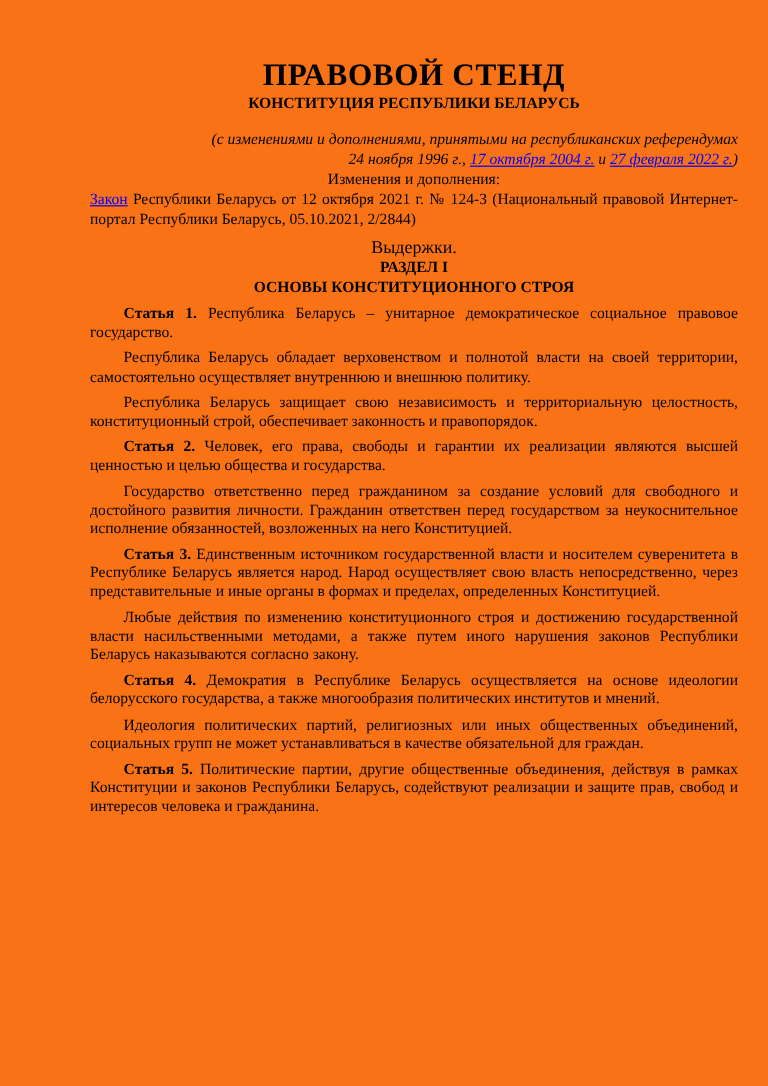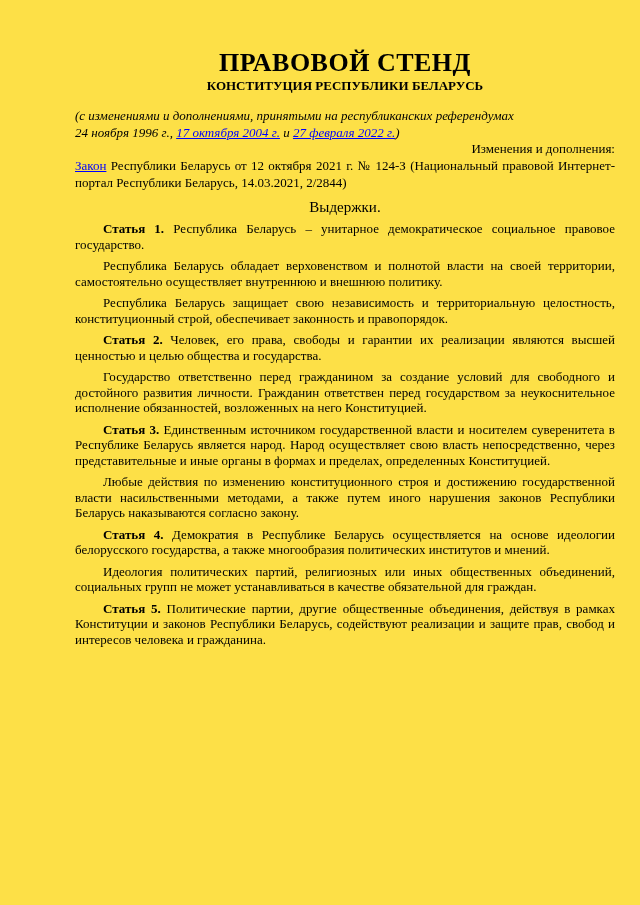--- a/index.html
+++ b/index.html
@@ -6,21 +6,21 @@
   body {
     width: 640px; height: 905px; overflow: hidden;
     font-family: "Liberation Serif", "DejaVu Serif", serif;
     color: #000000;
     -webkit-font-smoothing: antialiased;
   }
   .page {
     box-sizing: border-box;
     width: 640px; height: 905px;
     padding: 48px 25px 20px 75px;
-    background: #fde047;
+    background: #f97316;
   }
   .page-title {
     margin: 0;
     font-size: 26px; line-height: 30px;
     font-weight: bold;
     text-align: center;
     letter-spacing: 0.5px;
   }
   .subtitle {
     margin-top: 34px;
@@ -30,25 +30,25 @@
   }
   .doc-title {
     font-size: 13px; line-height: 16px;
     font-weight: bold;
     text-align: center;
   }
   .amend-note {
     margin-top: 13px;
     font-size: 13px; line-height: 17px;
     font-style: italic;
-    text-align: left;
+    text-align: right;
   }
   .changes-label {
     font-size: 13px; line-height: 16px;
-    text-align: right;
+    text-align: center;
   }
   .law-ref {
     margin: 0;
     font-size: 13px; line-height: 17px;
     text-align: justify;
   }
   .excerpts {
     margin-top: 8px;
     font-size: 15px; line-height: 16px; text-align: center;
   }
@@ -81,24 +81,28 @@
 
   <div class="doc-title">КОНСТИТУЦИЯ РЕСПУБЛИКИ БЕЛАРУСЬ</div>
 
   <div class="amend-note">
     <div>(с изменениями и дополнениями, принятыми на республиканских референдумах</div>
     <div><span>24 ноября 1996 г., </span><a class="doc-link italic">17 октября 2004 г.</a><span> и </span><a class="doc-link italic">27 февраля 2022 г.</a><span>)</span></div>
   </div>
 
   <div class="changes-label">Изменения и дополнения:</div>
 
-  <p class="law-ref"><a class="doc-link">Закон</a><span> Республики Беларусь от 12 октября 2021 г. № 124-З (Национальный правовой Интернет-портал Республики Беларусь, 14.03.2021, 2/2844)</span></p>
+  <p class="law-ref"><a class="doc-link">Закон</a><span> Республики Беларусь от 12 октября 2021 г. № 124-З (Национальный правовой Интернет-портал Республики Беларусь, 05.10.2021, 2/2844)</span></p>
 
   <div class="excerpts">Выдержки.</div>
 
+  <div class="section-heading">
+    <div>РАЗДЕЛ I</div>
+    <div>ОСНОВЫ КОНСТИТУЦИОННОГО СТРОЯ</div>
+  </div>
 
   <div>
     <p class="article"><span class="lead">Статья 1.</span><span> Республика Беларусь – унитарное демократическое социальное правовое государство.</span></p>
     <p class="article"><span class="lead"></span><span>Республика Беларусь обладает верховенством и полнотой власти на своей территории, самостоятельно осуществляет внутреннюю и внешнюю политику.</span></p>
     <p class="article"><span class="lead"></span><span>Республика Беларусь защищает свою независимость и территориальную целостность, конституционный строй, обеспечивает законность и правопорядок.</span></p>
     <p class="article"><span class="lead">Статья 2.</span><span> Человек, его права, свободы и гарантии их реализации являются высшей ценностью и целью общества и государства.</span></p>
     <p class="article"><span class="lead"></span><span>Государство ответственно перед гражданином за создание условий для свободного и достойного развития личности. Гражданин ответствен перед государством за неукоснительное исполнение обязанностей, возложенных на него Конституцией.</span></p>
     <p class="article"><span class="lead">Статья 3.</span><span> Единственным источником государственной власти и носителем суверенитета в Республике Беларусь является народ. Народ осуществляет свою власть непосредственно, через представительные и иные органы в формах и пределах, определенных Конституцией.</span></p>
     <p class="article"><span class="lead"></span><span>Любые действия по изменению конституционного строя и достижению государственной власти насильственными методами, а также путем иного нарушения законов Республики Беларусь наказываются согласно закону.</span></p>
     <p class="article"><span class="lead">Статья 4.</span><span> Демократия в Республике Беларусь осуществляется на основе идеологии белорусского государства, а также многообразия политических институтов и мнений.</span></p>

